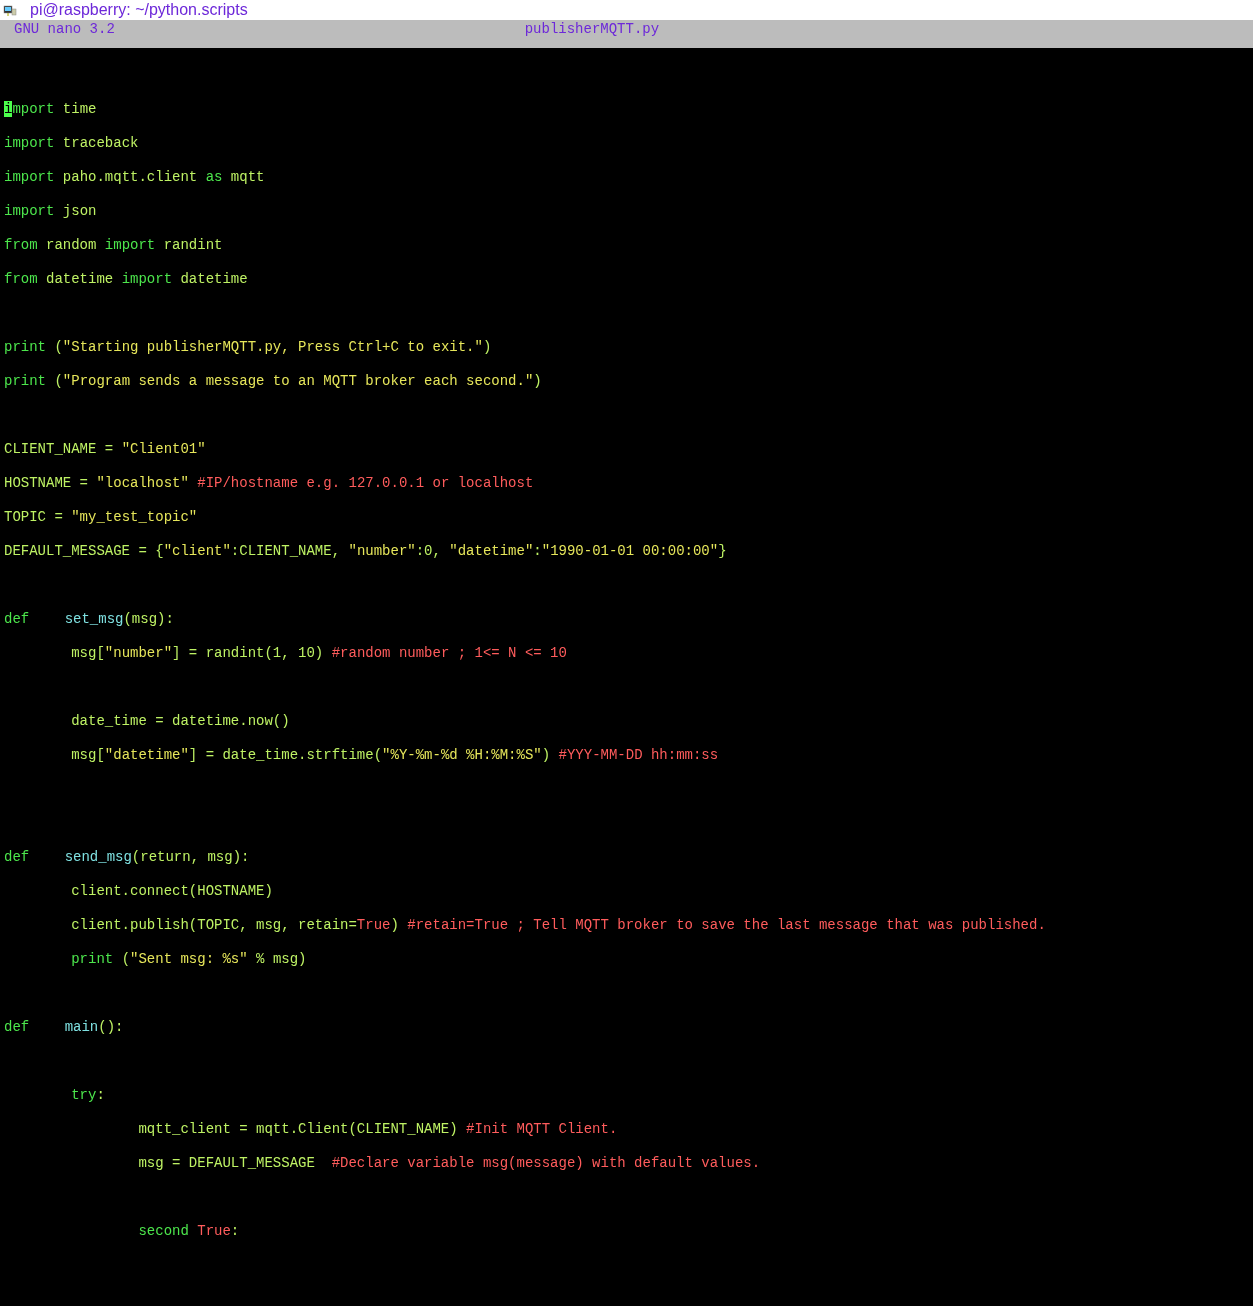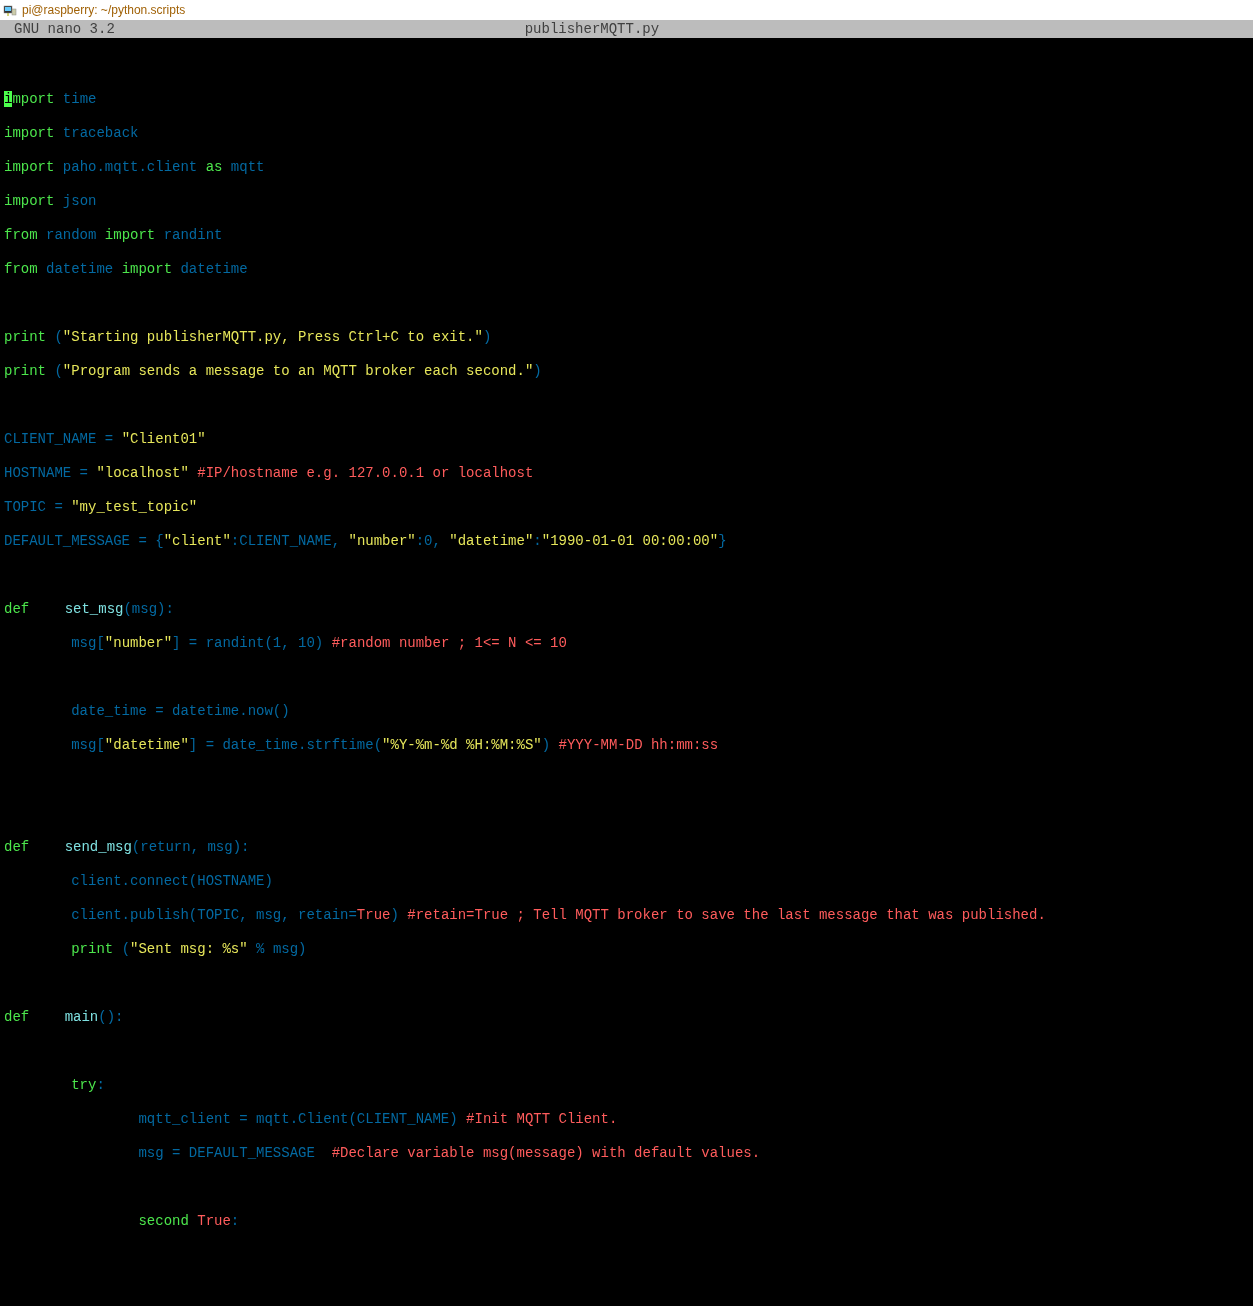--- a/index.html
+++ b/index.html
@@ -5,39 +5,40 @@
   * { margin: 0; padding: 0; box-sizing: border-box; }
   body {
     font-family: "Consolas", "Courier New", monospace;
     font-size: 14px;
     background: #000;
     color: #ccc;
     width: 1253px;
   }
   .window-titlebar {
     background: #fff;
-    color: #a16207;
+    color: #6d28d9;
     height: 20px;
     display: flex;
     align-items: center;
     padding-left: 2px;
     font-family: "Segoe UI", Tahoma, sans-serif;
-    font-size: 12px;
+    font-size: 16px;
+    gap: 8px;
   }
   .window-titlebar .icon {
     width: 16px; height: 16px;
     margin-right: 4px;
     display: inline-flex;
     align-items: center;
     justify-content: center;
   }
   .nano-header {
     background: #bcbcbc;
-    color: #404040;
-    height: 18px;
+    color: #6d28d9;
+    height: 28px;
     display: flex;
     padding: 0 4px;
     font-family: "Consolas","Courier New",monospace;
     font-size: 14px;
     line-height: 18px;
   }
   .nano-header .left { flex: 0 0 auto; padding-left: 10px;}
   .nano-header .spacer { flex: 1; }
   .nano-header .center { flex: 0 0 auto; padding-right: 180px;}
   .editor {
@@ -48,21 +49,21 @@
     font-size: 14px;
   }
   .cursor {
     background: #4cff4c;
     color: #000;
   }
   .kw-green { color: #4ce64c; }   
   .kw-cyan  { color: #7fe1e1; margin-left: 27px; }   
   .kw-yellow{ color: #e6e65a; }   
   .kw-red   { color: #ff5c5c; text-align: right; }   
-  .kw-white { color: #0369a1; }
+  .kw-white { color: #bef264; }
 </style>
 </head>
 <body>
 
 <div class="window-titlebar">
   <span class="icon">
     <svg width="14" height="14" viewBox="0 0 14 14">
       <rect x="1" y="3" width="8" height="7" fill="#333" stroke="#888" stroke-width="0.5"></rect>
       <rect x="2" y="4" width="6" height="4" fill="#6cf"></rect>
       <rect x="9" y="6" width="4" height="6" fill="#cca" stroke="#888" stroke-width="0.5"></rect>

